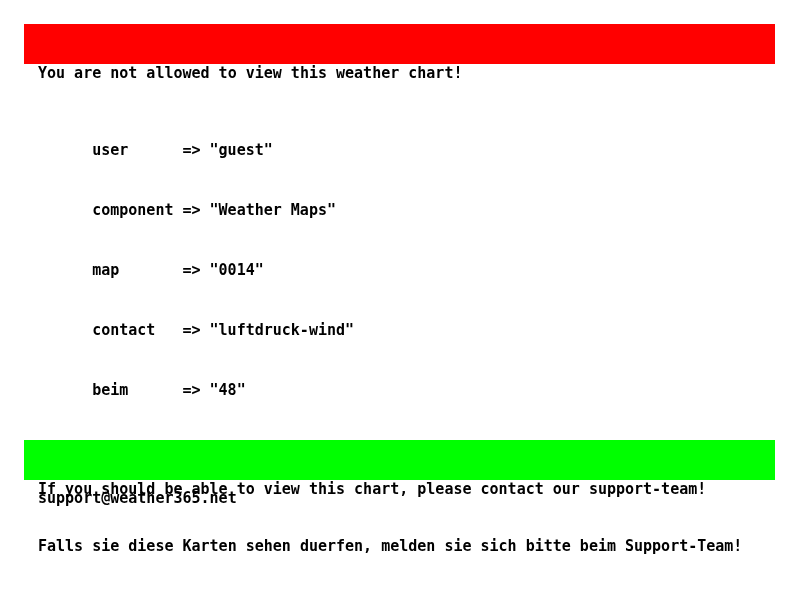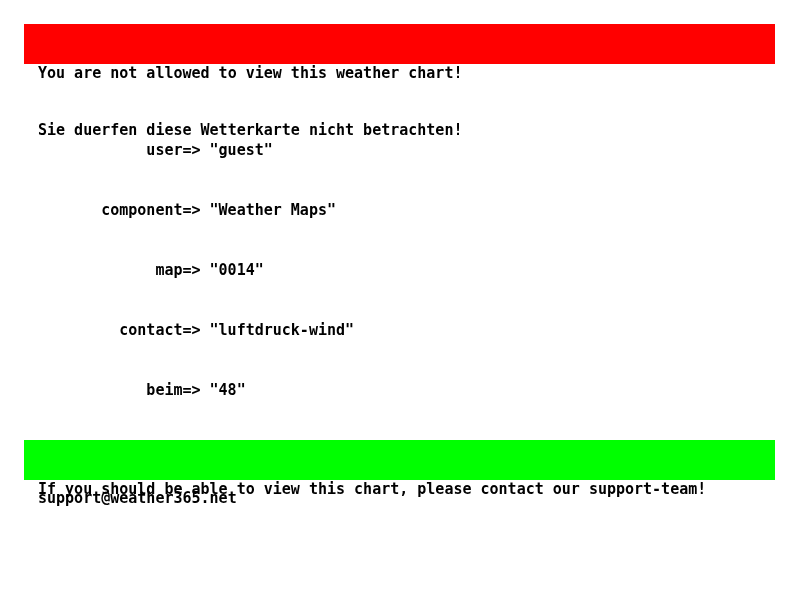--- a/index.html
+++ b/index.html
@@ -38,21 +38,20 @@
   .params {
     padding-left: 14px;
     line-height: 20px;
     white-space: pre;
     margin-bottom: 20px;
   }
   .param-row { height: 20px; }
   .param-key {
     display: inline-block;
     width: 10ch;
-    text-align: right;
   }
   .param-arrow {
     margin-right: 1ch;
   }
   .footer {
     width: 751px;
     display: flex;
     justify-content: space-between;
     padding-left: 14px;
     padding-right: 8px;
@@ -60,21 +59,20 @@
     white-space: pre;
   }
 </style>
 </head>
 <body>
 
 <div class="page">
 
   <div class="banner banner-denied" style="background-color: rgb(255, 0, 0);">
     <div>You are not allowed to view this weather chart!</div>
-    <div>Sie duerfen diese Wetterkarte nicht betrachten!</div>
   </div>
 
   <div class="params">
     <div class="param-row">
       <span class="param-key">user</span><span class="param-arrow">=&gt;</span><span class="param-value">"guest"</span>
     </div>
     <div class="param-row">
       <span class="param-key">component</span><span class="param-arrow">=&gt;</span><span class="param-value">"Weather Maps"</span>
     </div>
     <div class="param-row">
@@ -83,19 +81,20 @@
     <div class="param-row">
       <span class="param-key">contact</span><span class="param-arrow">=&gt;</span><span class="param-value">"luftdruck-wind"</span>
     </div>
     <div class="param-row">
       <span class="param-key">beim</span><span class="param-arrow">=&gt;</span><span class="param-value">"48"</span>
     </div>
   </div>
 
   <div class="banner banner-contact" style="background-color: rgb(0, 255, 0);">
     <div>If you should be able to view this chart, please contact our support-team!</div>
+    <div>Falls sie diese Karten sehen duerfen, melden sie sich bitte beim Support-Team!</div>
   </div>
 
   <div class="footer">
     <span>support@weather365.net</span>
   </div>
 
 </div>
 
 </body></html>

